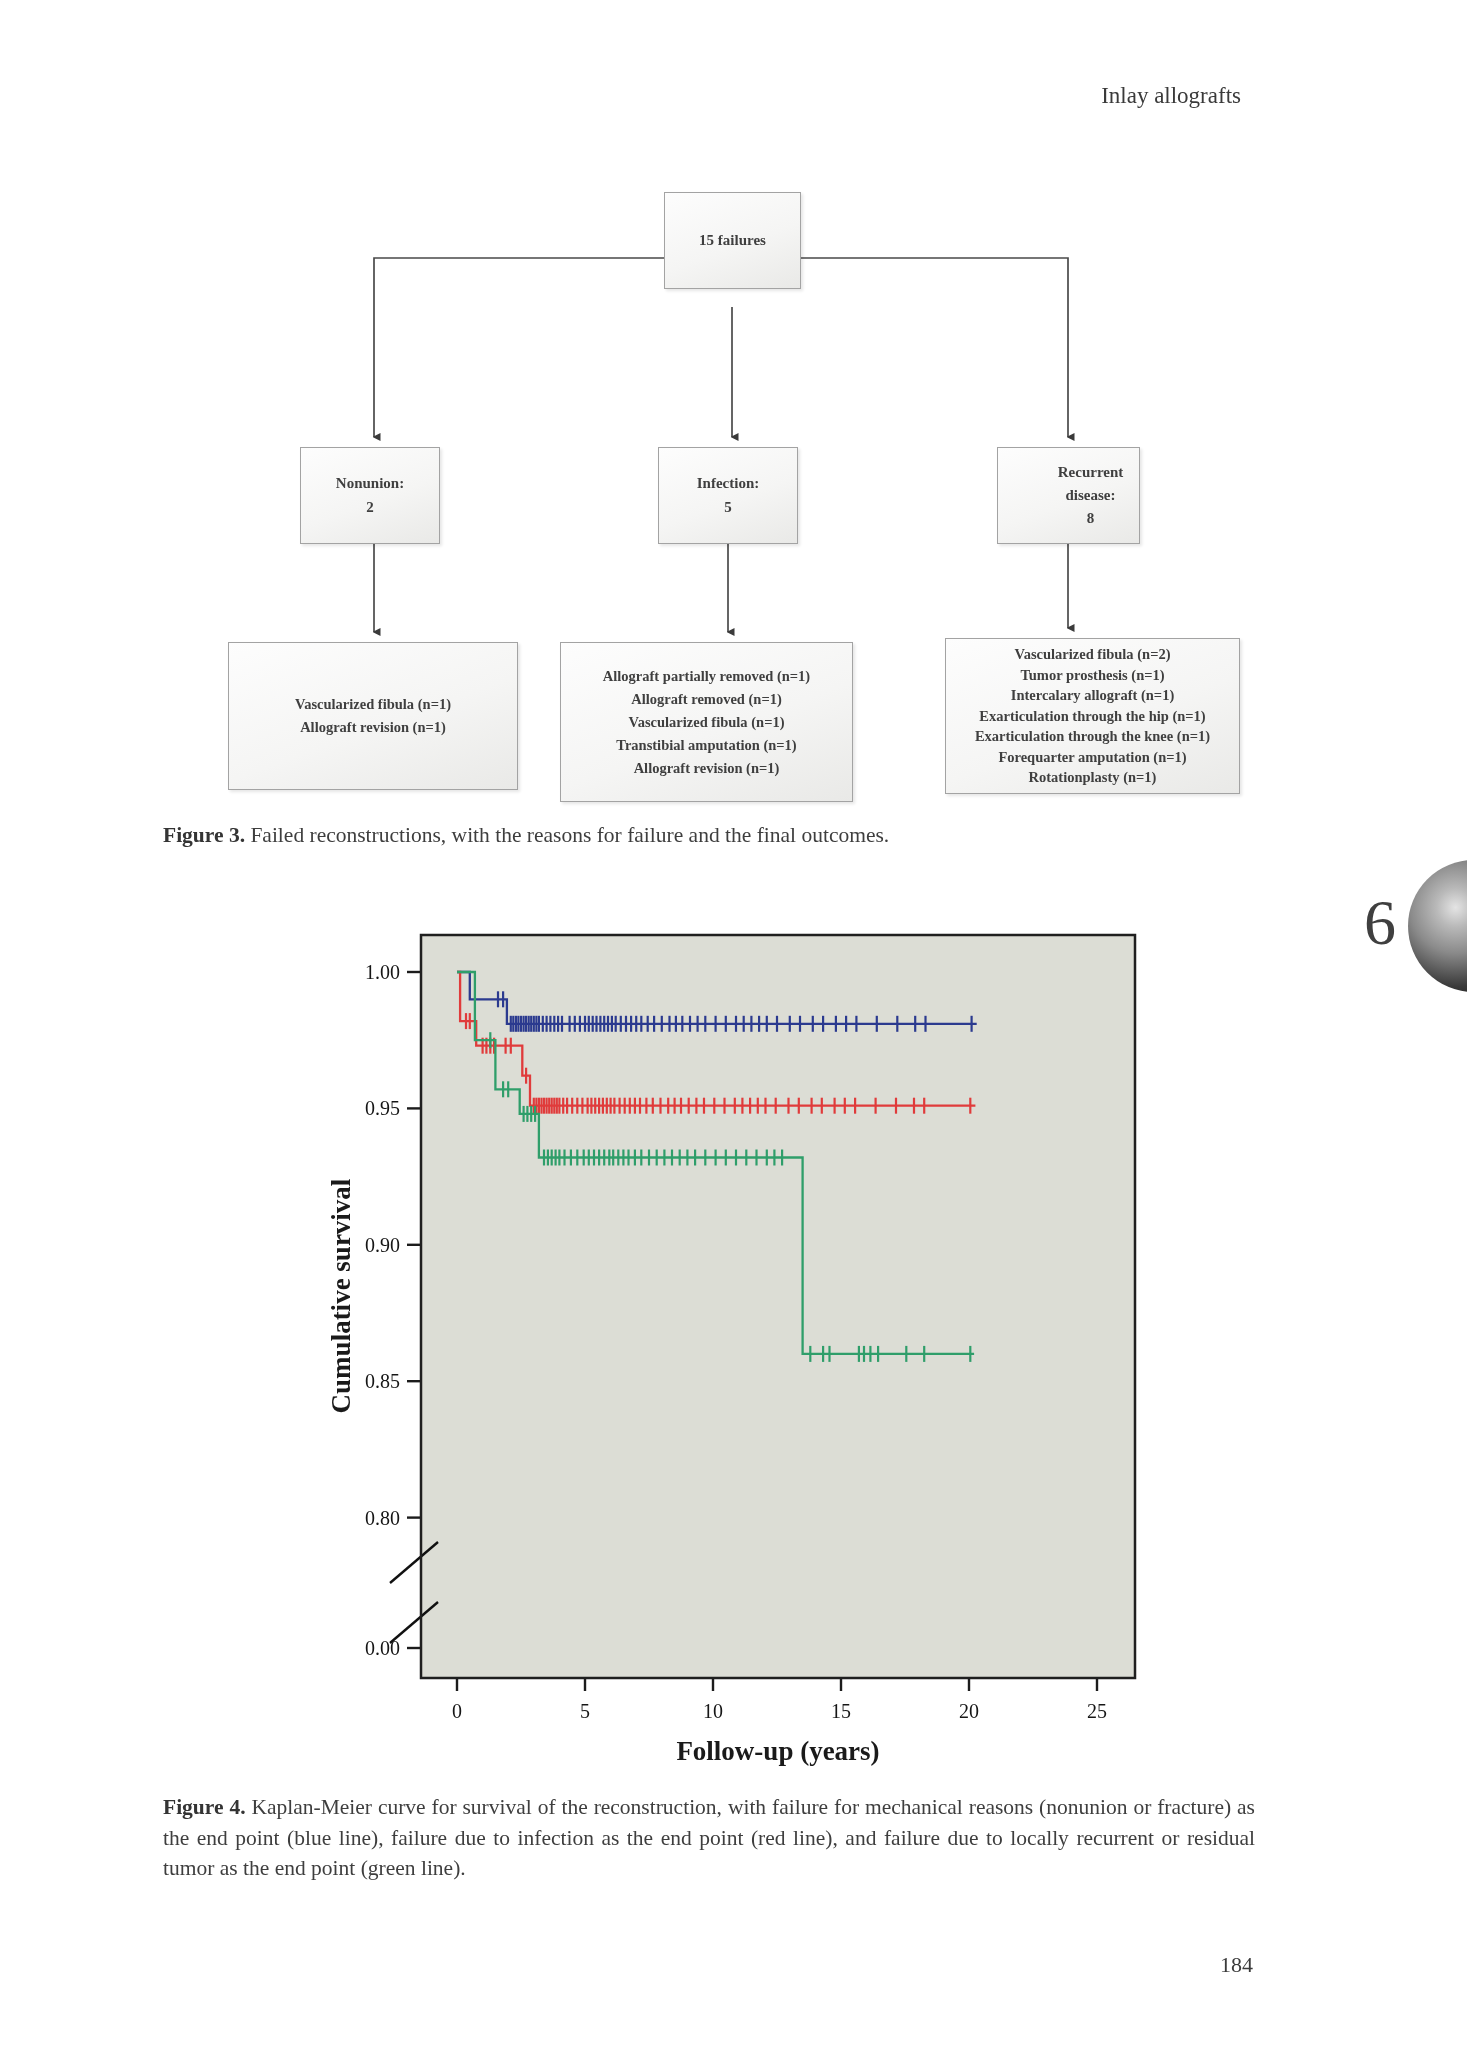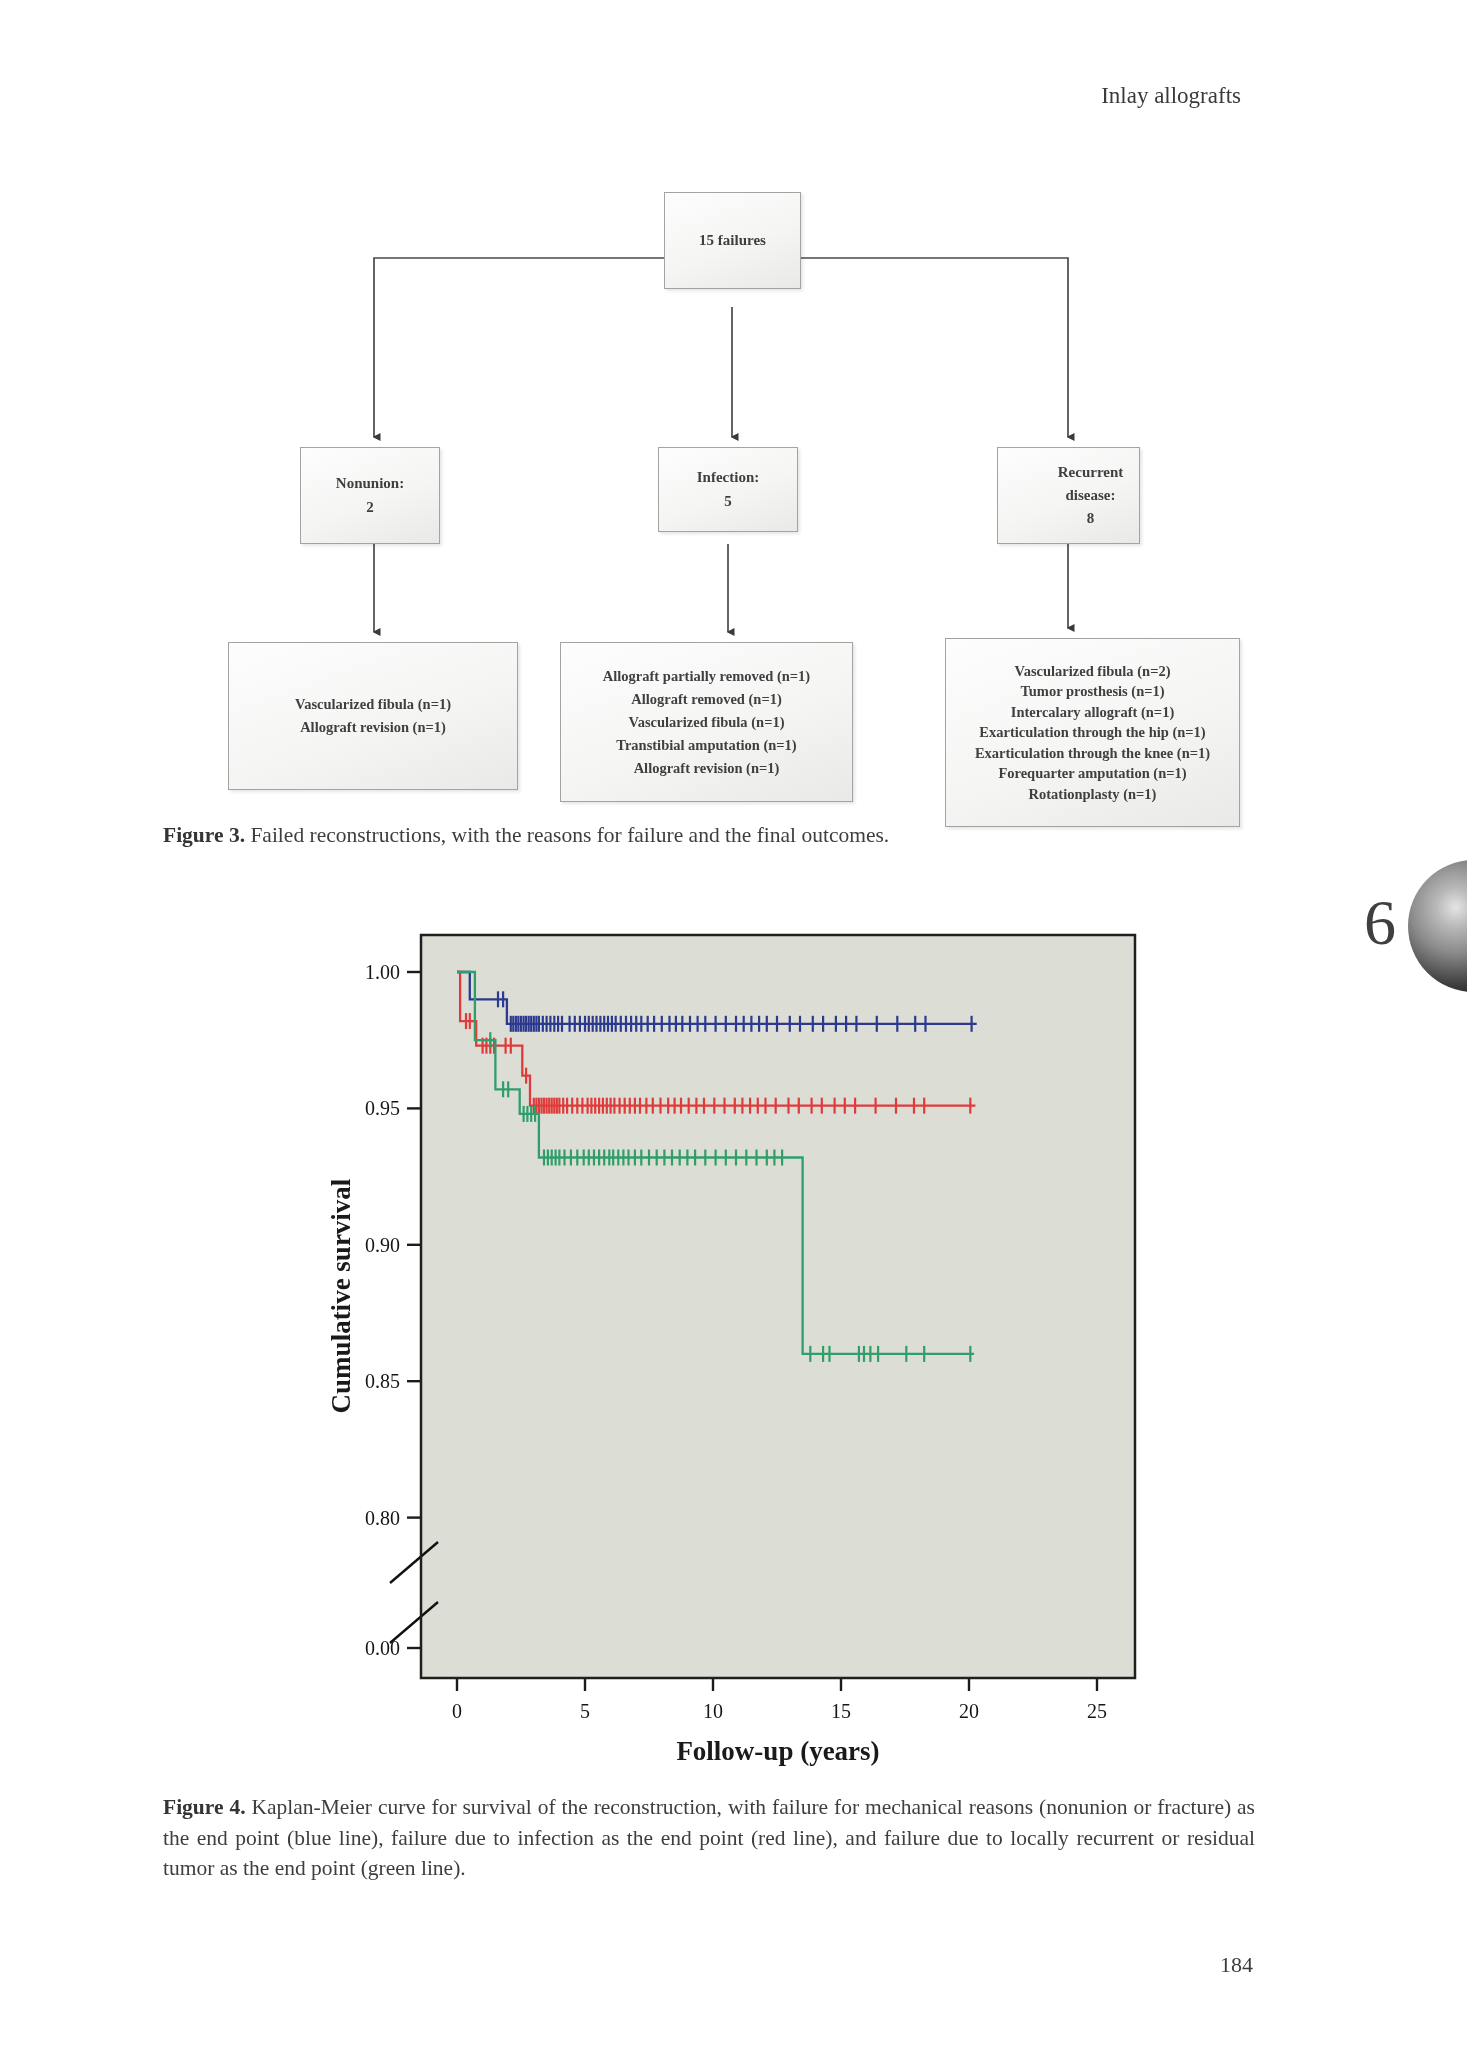--- a/index.html
+++ b/index.html
@@ -23,26 +23,26 @@
     position:absolute; box-sizing:border-box;
     background:linear-gradient(160deg,#fdfdfd 0%,#f5f5f4 55%,#e9e9e7 100%);
     border:1px solid #a3a3a3;
     box-shadow:2px 2px 3px rgba(0,0,0,0.10);
     display:flex; flex-direction:column; align-items:center; justify-content:center;
     text-align:center; color:#3f3f3f; font-weight:bold;
   }
   .fc-root{left:664px; top:192px; width:137px; height:97px; font-size:15px;}
   .fc-reason{font-size:15px; line-height:1.55;}
   .fc-b0{left:300px; top:447px; width:140px; height:97px;}
-  .fc-b1{left:658px; top:447px; width:140px; height:85px;}
+  .fc-b1{left:658px; top:447px; width:140px; height:97px;}
   .fc-b2{left:997px; top:447px; width:143px; height:97px;padding-left:44px;}
   .fc-out{font-size:14.5px;}
   .fc-o0{left:228px; top:642px; width:290px; height:148px; line-height:23px;}
   .fc-o1{left:560px; top:642px; width:293px; height:160px; line-height:23px;}
-  .fc-o2{left:945px; top:638px; width:295px; height:189px; line-height:20.5px;}
+  .fc-o2{left:945px; top:638px; width:295px; height:156px; line-height:20.5px;}
   .connectors{position:absolute; left:0; top:0; pointer-events:none;}
   
   .caption{position:absolute; left:163px; font-size:21.5px; line-height:1.43; color:#3e3e3e; text-align:justify;}
   .caption b{color:#343434;}
   .cap3{top:820px; width:1000px;}
   .cap4{top:1792px; width:1092px;}
   
   .chart-svg{position:absolute; left:0; top:0; pointer-events:none;}
 </style>
 </head>

